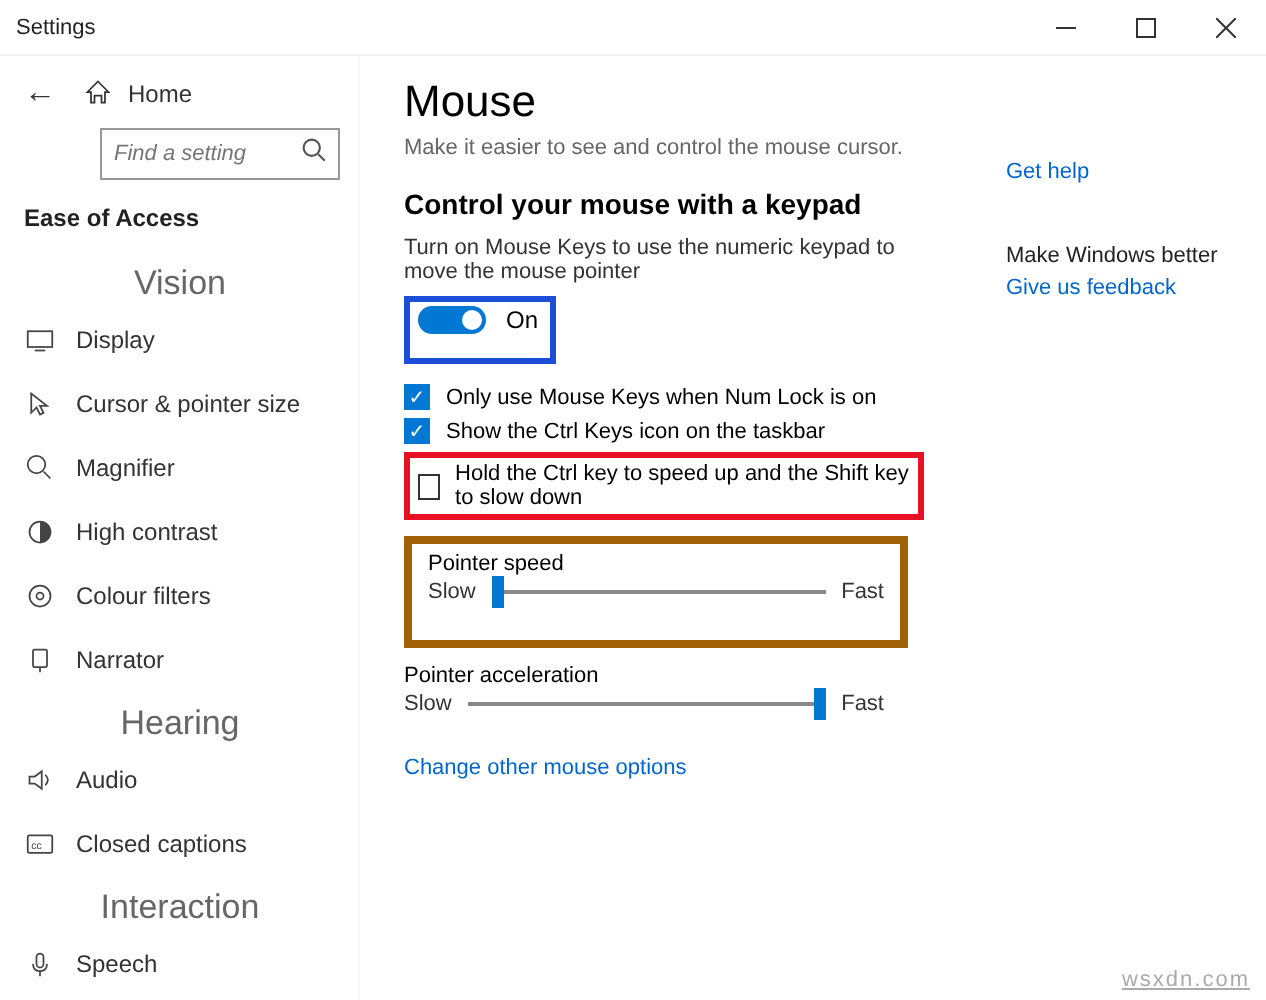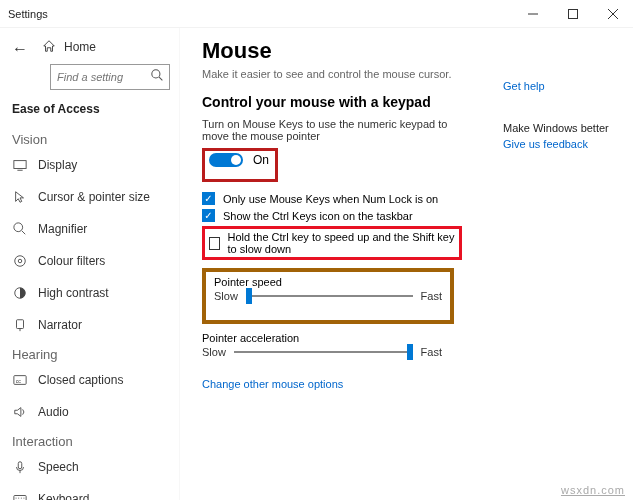--- a/index.html
+++ b/index.html
@@ -20,37 +20,37 @@
     .back-arrow { font-size: 16px; margin-right: 14px; color:#333; }
     .home-icon { margin-right: 8px; color:#333; }
     .home-label { font-size: 12px; color:#333; }
     
     .search-wrap { padding: 0 10px 8px; }
     .search-box { position:relative;padding-left:40px; }
     .search-input { width:100%; height:26px; border:1px solid #999; padding: 0 24px 0 6px; font-size:11px; font-style: italic; color:#777; background:#fff; }
     .search-icon { position:absolute; right:6px; top:5px; color:#555; }
     
     .section-header { padding: 4px 12px 10px; font-size: 12px; font-weight: 600; color:#222; }
-    .group-label { padding: 6px 12px 2px; font-size: 13px; color:#666; }
+    .group-label { padding: 6px 12px 2px; font-size: 17px; color:#666;text-align:center; }
     
     .nav-item { display:flex; align-items:center; height: 32px; padding: 0 12px; color:#333; font-size:12px; }
     .nav-item .ico { width: 16px; margin-right: 10px; display:flex; align-items:center; justify-content:center; color:#444;}
     
     .main { flex:1; padding: 10px 22px 0 22px; overflow-y: auto; position:relative; }
-    .main h1 { font-size: 22px; font-weight: 700; margin-bottom: 4px; }
+    .main h1 { font-size: 22px; font-weight: 400; margin-bottom: 4px; }
     .subtitle { font-size: 11px; color: #666; margin-bottom: 14px; }
     .main h2 { font-size: 14px; font-weight: 600; margin-bottom: 8px; }
     .desc { font-size: 11px; color: #333; margin-bottom: 6px; max-width: 260px; }
     
     .toggle-row { display:flex; align-items:center; gap:10px; margin-bottom:10px; }
     .toggle { width: 34px; height: 14px; border-radius: 8px; background:#0078d4; position: relative; }
     .toggle .knob { width:10px; height:10px; background:#fff; border-radius:50%; position:absolute; right:2px; top:2px; }
     .toggle-label { font-size: 12px; }
     
-    .hl-red { border: 3px solid #b91c1c; display:inline-flex; padding: 2px 6px 2px 4px; }
+    .hl-red { border: 3px solid #1d4ed8; display:inline-flex; padding: 2px 6px 2px 4px; }
     .hl-red-block { border: 3px solid #e81123; padding: 2px 4px; margin: 2px 0 8px; width: 260px; }
     .hl-red-wide { border: 4px solid #a16207; padding: 4px 8px 6px; width: 252px; margin-bottom:8px; }
     
     .check-row { display:flex; align-items:center; gap:8px; font-size:11px; margin: 4px 0; }
     .chk { width:13px; height:13px; border:1px solid #333; display:flex; align-items:center; justify-content:center; font-size:10px; }
     .chk.checked { background:#0078d4; border-color:#0078d4; color:#fff; }
     .chk.unchecked { background:#fff; }
     
     .slider-section { margin-bottom: 12px; }
     .slider-title { font-size: 11px; margin-bottom: 2px; }
@@ -137,62 +137,62 @@
             <circle cx="6" cy="6" r="5" fill="none" stroke="#444"></circle>
             <line x1="10" y1="10" x2="14" y2="14" stroke="#444"></line>
           </svg>
         </span>
         <span>Magnifier</span>
       </div>
     <div class="nav-item">
         <span class="ico">
           <svg width="14" height="14" viewBox="0 0 16 16">
             <circle cx="8" cy="8" r="6" fill="none" stroke="#444"></circle>
+            <path d="M8 2 A6 6 0 0 1 8 14 Z" fill="#444"></path>
+          </svg>
+        </span>
+        <span>High contrast</span>
+      </div>
+    <div class="nav-item">
+        <span class="ico">
+          <svg width="14" height="14" viewBox="0 0 16 16">
+            <circle cx="8" cy="8" r="6" fill="none" stroke="#444"></circle>
             <circle cx="8" cy="8" r="2" fill="none" stroke="#444"></circle>
           </svg>
         </span>
         <span>Colour filters</span>
-      </div>
-    <div class="nav-item">
-        <span class="ico">
-          <svg width="14" height="14" viewBox="0 0 16 16">
-            <circle cx="8" cy="8" r="6" fill="none" stroke="#444"></circle>
-            <path d="M8 2 A6 6 0 0 1 8 14 Z" fill="#444"></path>
-          </svg>
-        </span>
-        <span>High contrast</span>
       </div>
     <div class="nav-item">
         <span class="ico">
           <svg width="14" height="14" viewBox="0 0 16 16">
             <rect x="4" y="2" width="8" height="10" rx="1" fill="none" stroke="#444"></rect>
             <line x1="8" y1="12" x2="8" y2="15" stroke="#444"></line>
           </svg>
         </span>
         <span>Narrator</span>
       </div>
 
     <div class="group-label">Hearing</div>
     <div class="nav-item">
         <span class="ico">
           <svg width="14" height="14" viewBox="0 0 16 16">
+            <path d="M2 6 L5 6 L9 3 L9 13 L5 10 L2 10 Z" fill="none" stroke="#444"></path>
+            <path d="M11 5 Q14 8 11 11" fill="none" stroke="#444"></path>
+          </svg>
+        </span>
+        <span>Audio</span>
+      </div>
+    <div class="nav-item">
+        <span class="ico">
+          <svg width="14" height="14" viewBox="0 0 16 16">
             <rect x="1" y="3" width="14" height="10" rx="1" fill="none" stroke="#444"></rect>
             <text x="3" y="11" font-size="6" fill="#444">cc</text>
           </svg>
         </span>
         <span>Closed captions</span>
-      </div>
-    <div class="nav-item">
-        <span class="ico">
-          <svg width="14" height="14" viewBox="0 0 16 16">
-            <path d="M2 6 L5 6 L9 3 L9 13 L5 10 L2 10 Z" fill="none" stroke="#444"></path>
-            <path d="M11 5 Q14 8 11 11" fill="none" stroke="#444"></path>
-          </svg>
-        </span>
-        <span>Audio</span>
       </div>
 
     <div class="group-label">Interaction</div>
     <div class="nav-item">
         <span class="ico">
           <svg width="14" height="14" viewBox="0 0 16 16">
             <rect x="6" y="2" width="4" height="8" rx="2" fill="none" stroke="#444"></rect>
             <path d="M4 8 Q4 12 8 12 Q12 12 12 8" fill="none" stroke="#444"></path>
             <line x1="8" y1="12" x2="8" y2="15" stroke="#444"></line>
           </svg>

